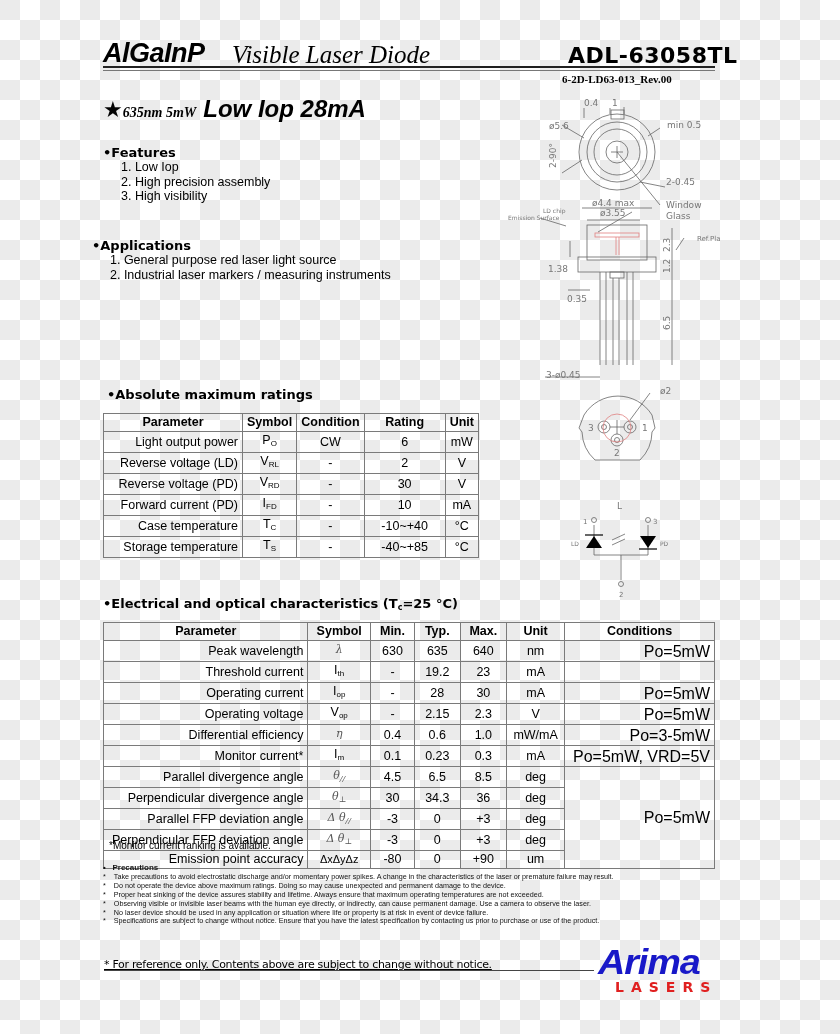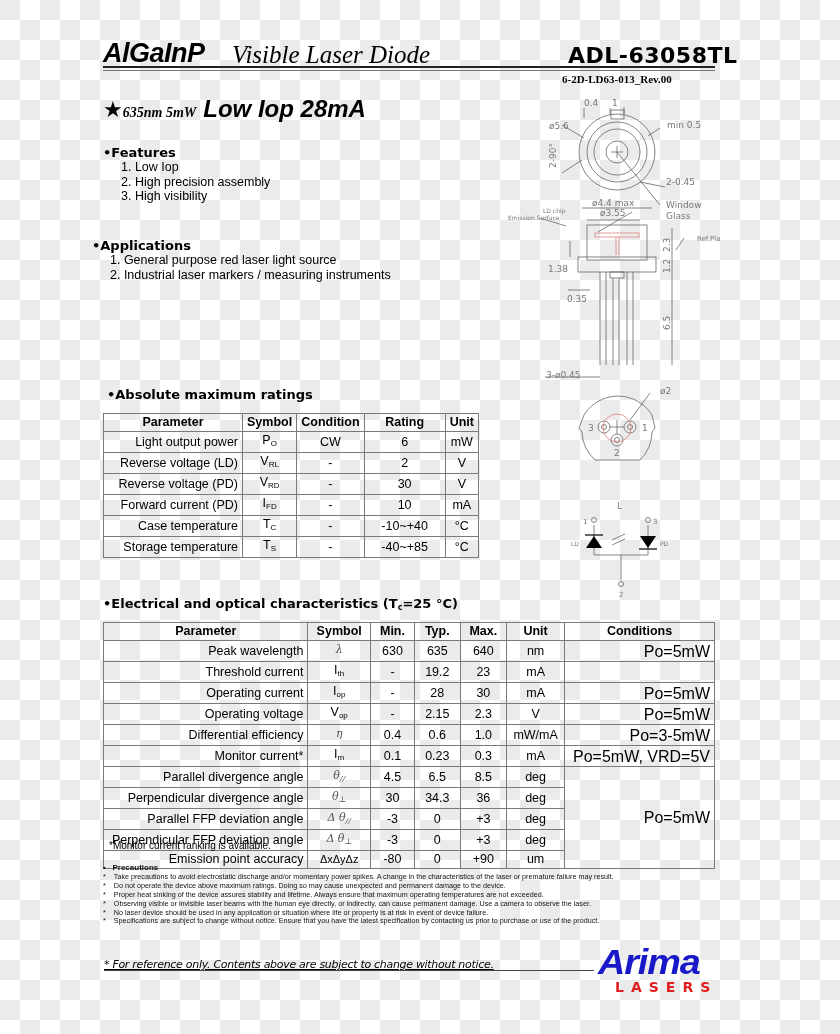--- a/index.html
+++ b/index.html
@@ -31,21 +31,21 @@
   td, th { border:1px solid #7a7a7a; padding:0 4px; height:17.2px; font-size:12.5px; line-height:17px; white-space:nowrap; }
   th { font-weight:bold; text-align:center; }
   .c { text-align:center; }
   .l { text-align:right; }
   sub { font-size:8px; vertical-align:-2px; }
   .sym { color:#555; font-family:"DejaVu Serif", serif; font-style:italic; font-size:11px; }
   .cond { font-size:16px;padding-left:8px; }
   .note { left:109px; top:840px; font-size:10px; }
   .prec { left:103px; top:864px; font-size:7.2px; line-height:8.9px; color:#111; }
   .prec .ph { font-weight:bold; font-size:8px; }
-  .footer-text { left:104px; top:958px; font-size:11px; font-style:italic; font-family:"DejaVu Sans", sans-serif; text-decoration:underline; letter-spacing:-0.3px; }
+  .footer-text { left:104px; top:958px; font-size:11px; font-family:"DejaVu Sans", sans-serif; text-decoration:underline; letter-spacing:-0.3px; }
   .footer-rule { left:104px; top:970px; width:490px; height:1px; background:#444; }
   .logo-top { left:598px; top:946px; font-size:35px; font-weight:bold; font-style:italic; color:#1818c8; font-family:"Liberation Sans", sans-serif; letter-spacing:-1px; transform:scaleX(1.08); transform-origin:left; line-height:32px; }
   .logo-bottom { left:615px; top:979px; font-size:14px; font-weight:bold; color:#e02020; letter-spacing:7px; font-family:"DejaVu Sans", sans-serif; }
   svg text { font-family:"DejaVu Sans", sans-serif; }
 </style>
 </head>
 <body>
 
 <div class="abs title-main">AlGaInP</div>
 <div class="abs title-sub">Visible Laser Diode</div>

